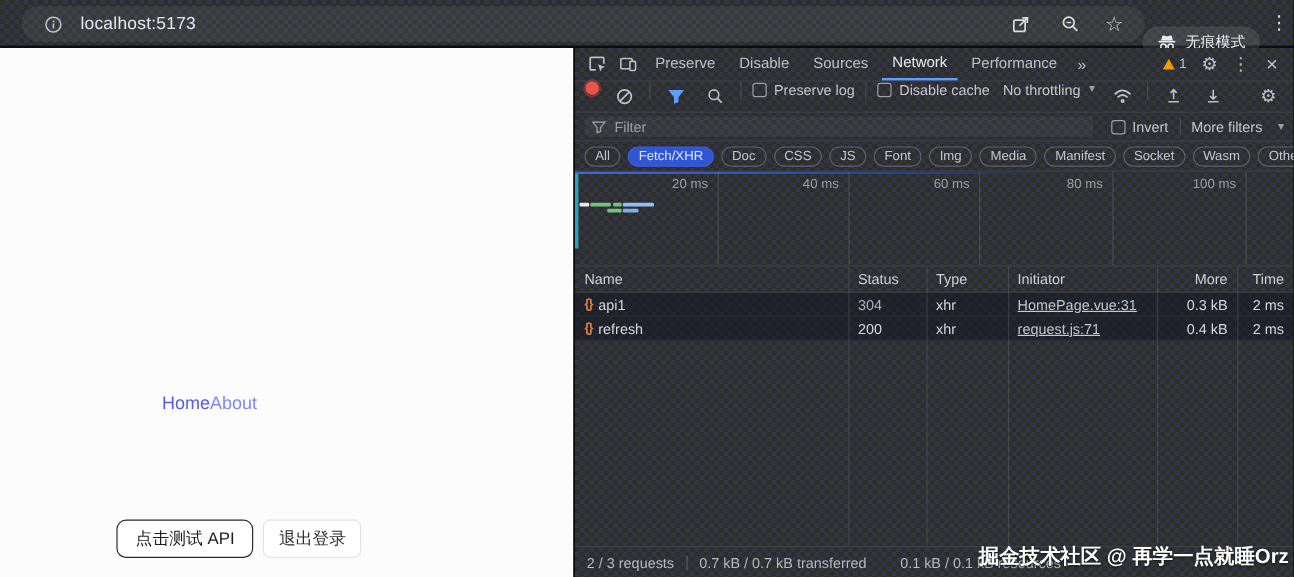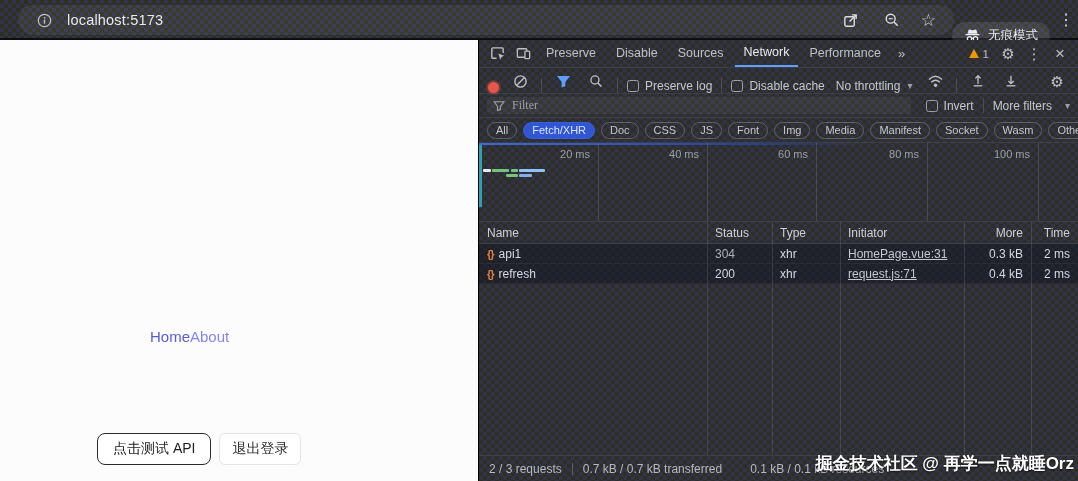--- a/index.html
+++ b/index.html
@@ -23,21 +23,21 @@
   .obar-icons { display:flex; align-items:center; gap:17px; margin-right:4px; }
   .glyph-star { font-size:17px; color:#d3d6da; line-height:1; }
   .incog-chip { position:absolute; left:952px; top:22px; height:27px; border-radius:14px;
                 background:rgba(255,255,255,.10); display:flex; align-items:center; gap:7px; padding:0 12px; }
   .incog-label { font-size:12.5px; color:#e8eaed; white-space:nowrap; }
   .kebab-top { position:absolute; left:1058px; top:9px; width:16px; text-align:center;
                font-size:16px; color:#dadce0; line-height:22px; }
 
   
   .page { position:absolute; left:0; top:40px; width:478px; height:441px; background:#fcfcfd; }
-  .nav { position:absolute; left:150px; top:288px; font-size:15px; }
+  .nav { position:absolute; left:135px; top:288px; font-size:15px; }
   .nav-home { color:#575cd8; text-decoration:none; }
   .nav-about { color:#8287ef; text-decoration:none; }
   .h1 { position:absolute; left:146px; top:326px; font-size:44px; font-weight:bold;
         color:#2c3e50; line-height:1; letter-spacing:1px; }
   .btn-row { position:absolute; left:97px; top:393px; display:flex; gap:8px; align-items:center; }
   .btn-api { background:#fff; border:1.5px solid #2b2b2b; border-radius:8px; padding:6px 15px;
              font-size:14px; color:#1c1c1c; font-family:inherit; }
   .btn-logout { background:#fff; border:1px solid #e4e4ea; border-radius:6px; padding:6px 12px;
                 font-size:14px; color:#2b2b2b; font-family:inherit; }
 
@@ -56,37 +56,37 @@
   .tab-spacer { flex:1; }
   .warn-badge { display:flex; align-items:center; gap:4px; padding:0 5px; }
   .warn-tri { width:0; height:0; border-left:5px solid transparent; border-right:5px solid transparent;
               border-bottom:9px solid #f29900; }
   .warn-count { font-size:11.5px; color:#bdc1c6; }
   .glyph-gear { font-size:15px; color:#bdc1c6; line-height:1; }
   .glyph-kebab { font-size:15px; color:#bdc1c6; line-height:1; }
   .glyph-close { font-size:17px; color:#bdc1c6; line-height:1; }
 
   
-  .dt-toolbar { height:26px; flex:0 0 auto; display:flex; align-items:flex-end; gap:9px;
+  .dt-toolbar { height:26px; flex:0 0 auto; display:flex; align-items:flex-start; gap:9px;
                 padding:0 9px; border-bottom:1px solid #3c4043; font-size:12px; }
   .rec-dot { width:11px; height:11px; border-radius:50%; background:#e8564a;
              box-shadow:0 0 0 2px rgba(232,86,74,.30); flex:0 0 auto; }
   .chk { width:12px; height:12px; border:1.5px solid #9aa0a6; border-radius:2.5px;
          background:transparent; flex:0 0 auto; }
   .chk-group { display:flex; align-items:center; gap:6px; white-space:nowrap; }
   .throttle { display:flex; align-items:center; gap:7px; white-space:nowrap; padding:0 2px; }
   .caret { font-size:10px; color:#9aa0a6; line-height:1; }
   .tool-spacer { flex:1; }
 
   
   .dt-filterbar { height:24px; flex:0 0 auto; display:flex; align-items:center; gap:9px;
                   padding:0 8px; border-bottom:1px solid #3c4043; font-size:12px; }
   .filter-input { flex:1 1 auto; height:17px; display:flex; align-items:center; gap:7px;
                   background:rgba(255,255,255,.05); border-radius:4px; padding:0 6px; margin-right:6px; }
-  .placeholder { color:#9aa0a6; font-size:12px;font-family:Liberation Serif, serif; }
+  .placeholder { color:#9aa0a6; font-size:12px; }
   .more-filters { display:flex; align-items:center; gap:13px; white-space:nowrap; }
 
   
   .dt-pills { height:24px; flex:0 0 auto; display:flex; align-items:center; gap:6px; padding:0 8px; }
   .pill { height:17px; display:flex; align-items:center; padding:0 8px; border:1px solid #5f6368;
           border-radius:9px; font-size:11px; color:#c4c8cd; white-space:nowrap; }
   .pill.active { background:#3056d3; border-color:#3a5fde; color:#dbe5ff; }
 
   
   .dt-overview { height:80px; flex:0 0 auto; position:relative; border-top:1px solid #3c4043;

